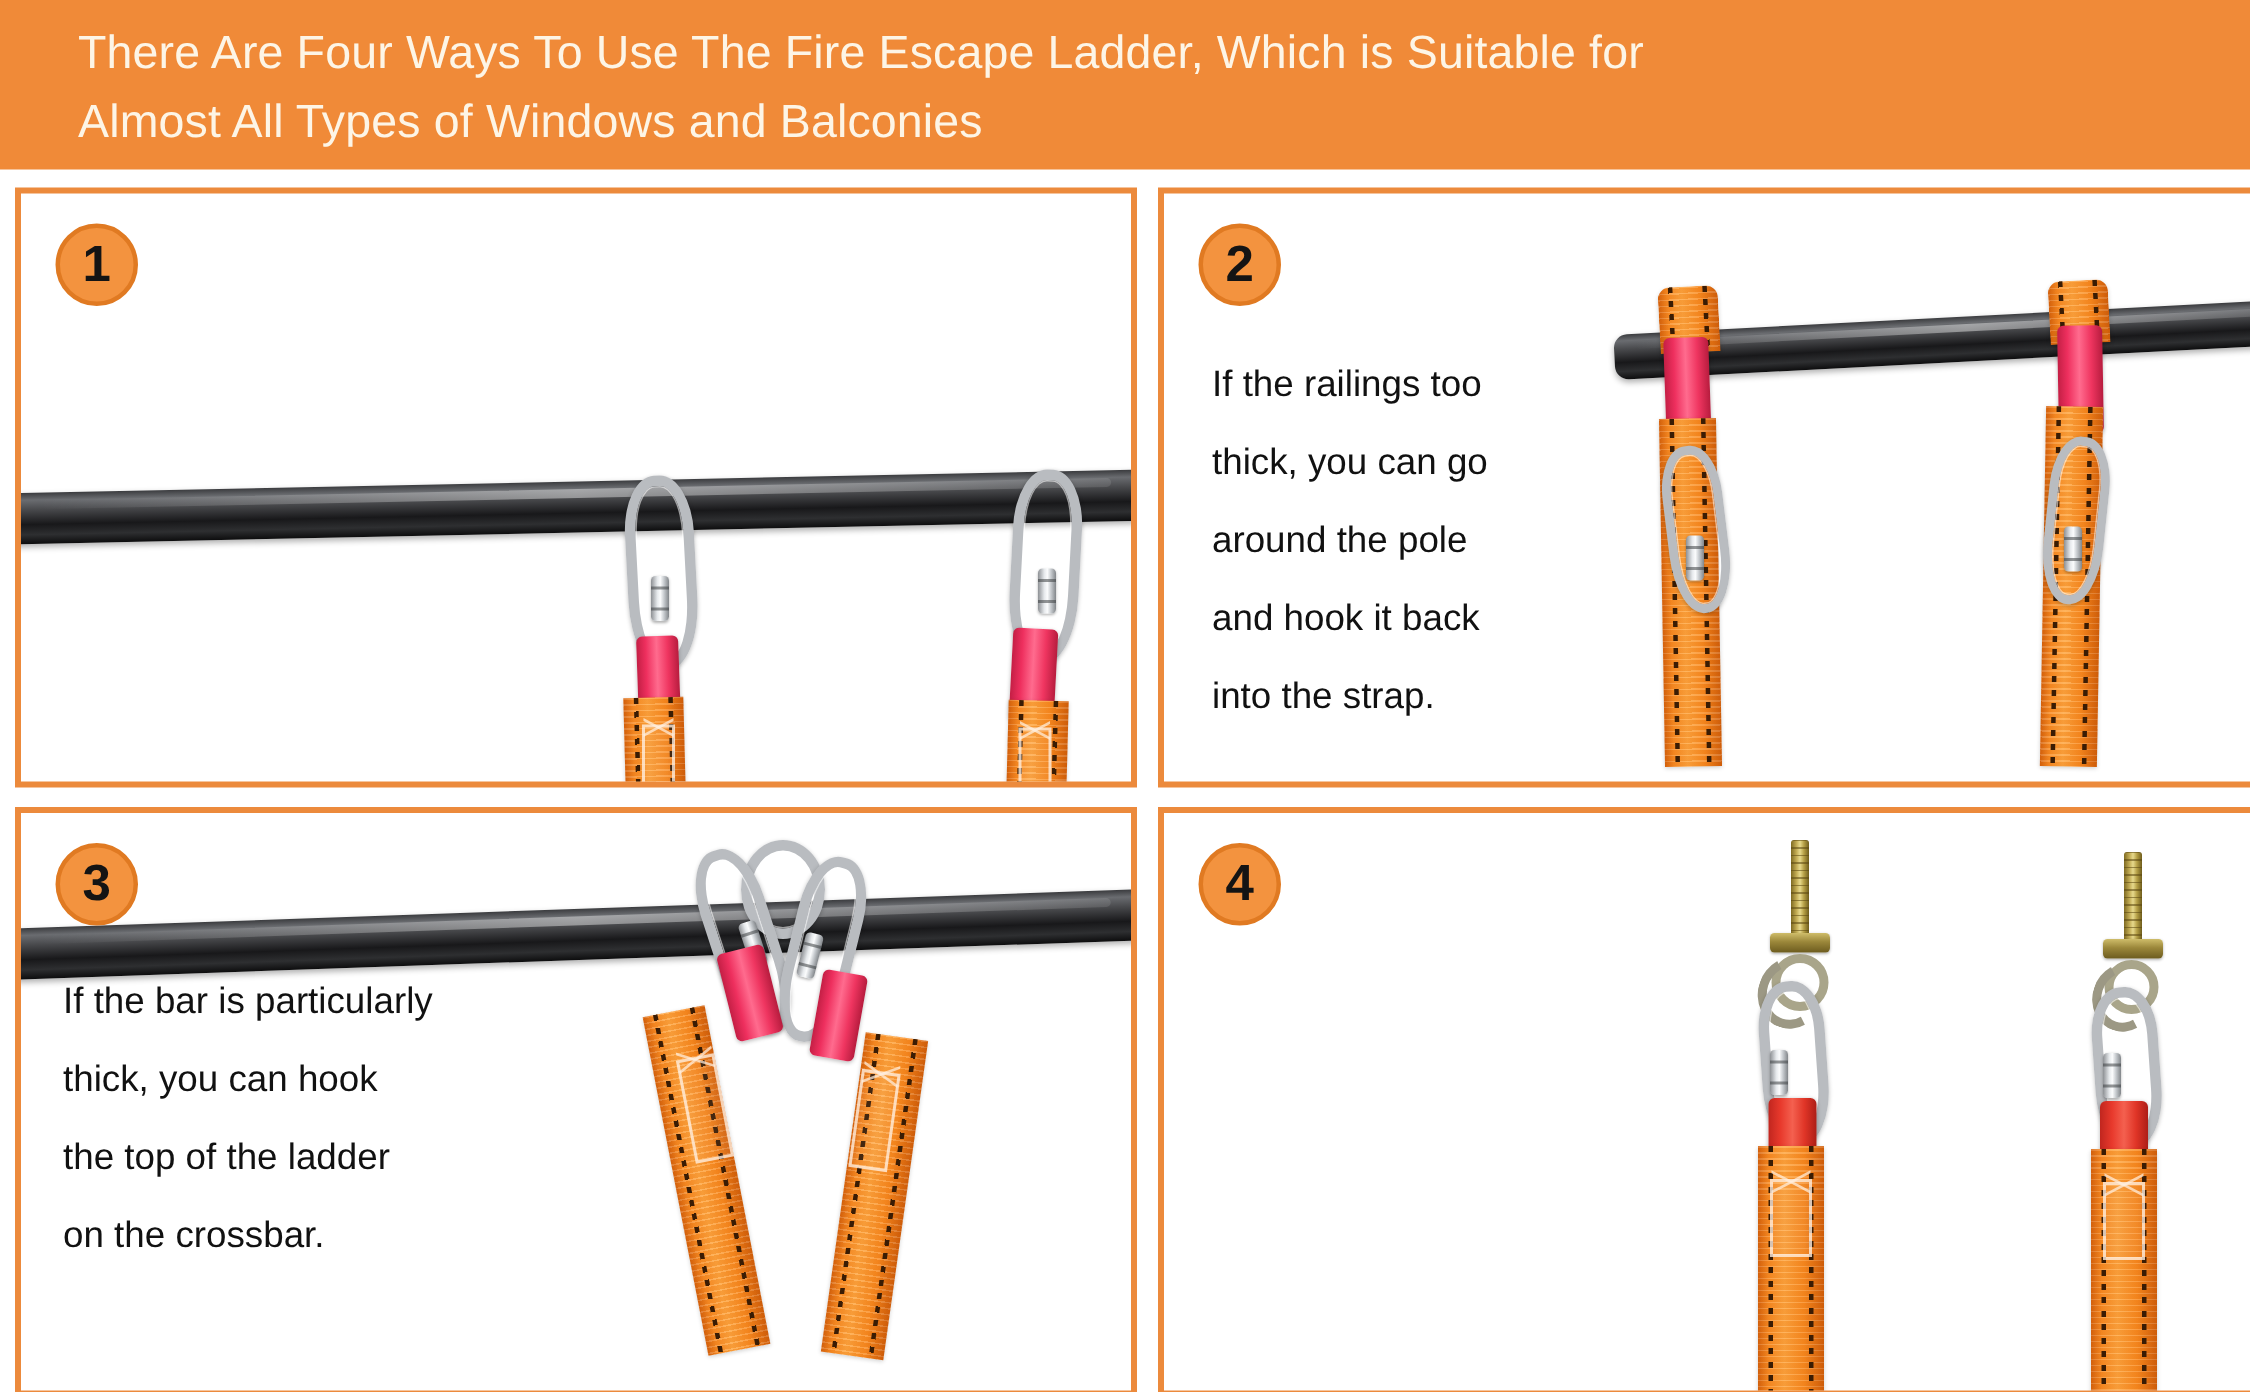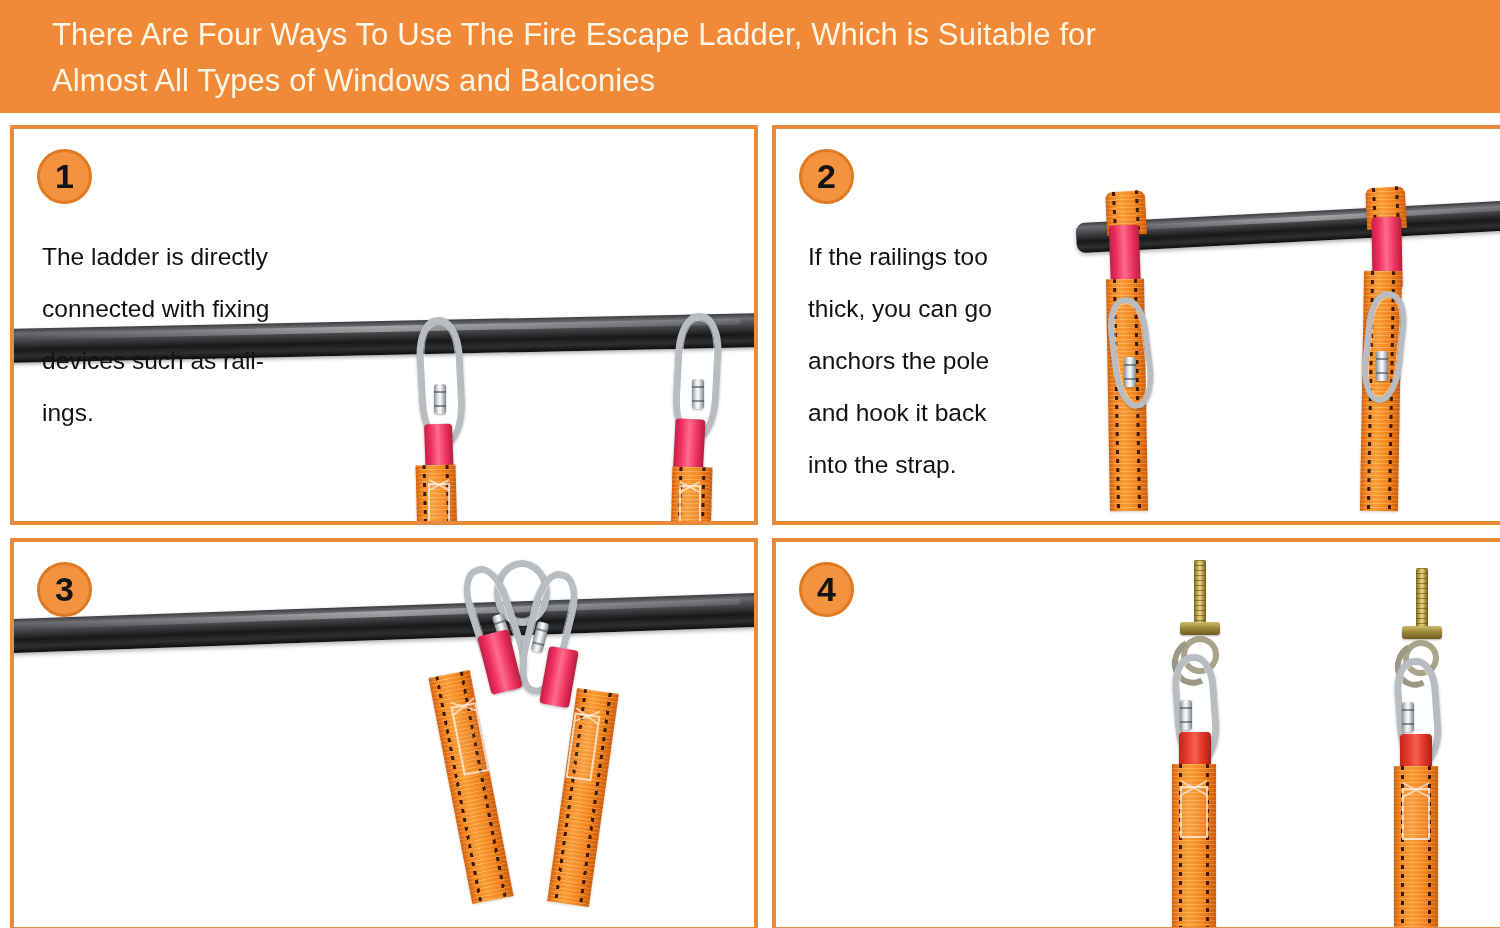--- a/index.html
+++ b/index.html
@@ -334,24 +334,20 @@
 
         <div class="sleeve" style="left:660px; top:290px; width:30px; height:62px; transform:rotate(3deg);"></div>
 
         <div class="strap" style="left:656px; top:338px; width:40px; height:190px; transform:rotate(1.5deg);"></div>
         <div class="stitchbox" style="left:665px; top:356px; width:22px; height:66px;"></div>
       </div>
 
       <div class="badge">
         <span class="badge-num">1</span>
       </div>
-      <div class="caption">The ladder is directly
-connected with fixing
-devices such as rail-
-ings.</div>
     </div>
 
     <div class="panel p2">
 
       <div class="photo">
 
         <div class="bar" style="left:300px; top:82px; width:470px; height:30px; transform:rotate(-3deg);">
           <div class="bar-gloss"></div>
         </div>
 
@@ -366,21 +362,21 @@
         <div class="strap" style="left:586px; top:142px; width:38px; height:240px; transform:rotate(1deg);"></div>
         <div class="carabiner thin" style="left:588px; top:162px; width:40px; height:112px; transform:rotate(6deg);"></div>
         <div class="lock" style="left:600px; top:222px;"></div>
       </div>
 
       <div class="badge">
         <span class="badge-num">2</span>
       </div>
       <div class="caption">If the railings too
 thick, you can go
-anchors the pole
+around the pole
 and hook it back
 into the strap.</div>
     </div>
 
     <div class="panel p3">
 
       <div class="photo">
 
         <div class="bar" style="left:-10px; top:64px; width:760px; height:34px; transform:rotate(-2deg);">
           <div class="bar-gloss"></div>
@@ -399,20 +395,24 @@
         <div class="stitchbox" style="left:443px; top:162px; width:26px; height:70px; transform:rotate(-11deg);"></div>
 
         <div class="sleeve" style="left:530px; top:106px; width:30px; height:58px; transform:rotate(10deg);"></div>
         <div class="strap" style="left:548px; top:148px; width:42px; height:215px; transform:rotate(8deg);"></div>
         <div class="stitchbox" style="left:556px; top:172px; width:26px; height:66px; transform:rotate(8deg);"></div>
       </div>
 
       <div class="badge">
         <span class="badge-num">3</span>
       </div>
+      <div class="caption">If the bar is particularly
+thick, you can hook
+the top of the ladder
+on the crossbar.</div>
     </div>
 
     <div class="panel p4">
 
       <div class="photo">
 
         <div class="bolt-shaft" style="left:418px; top:18px; height:70px;"></div>
         <div class="bolt-nut" style="left:404px; top:80px;"></div>
         <div class="eye" style="left:405px; top:94px; width:38px; height:38px;"></div>
         <div class="hook" style="left:396px; top:96px; width:44px; height:48px; transform:rotate(18deg);"></div>

